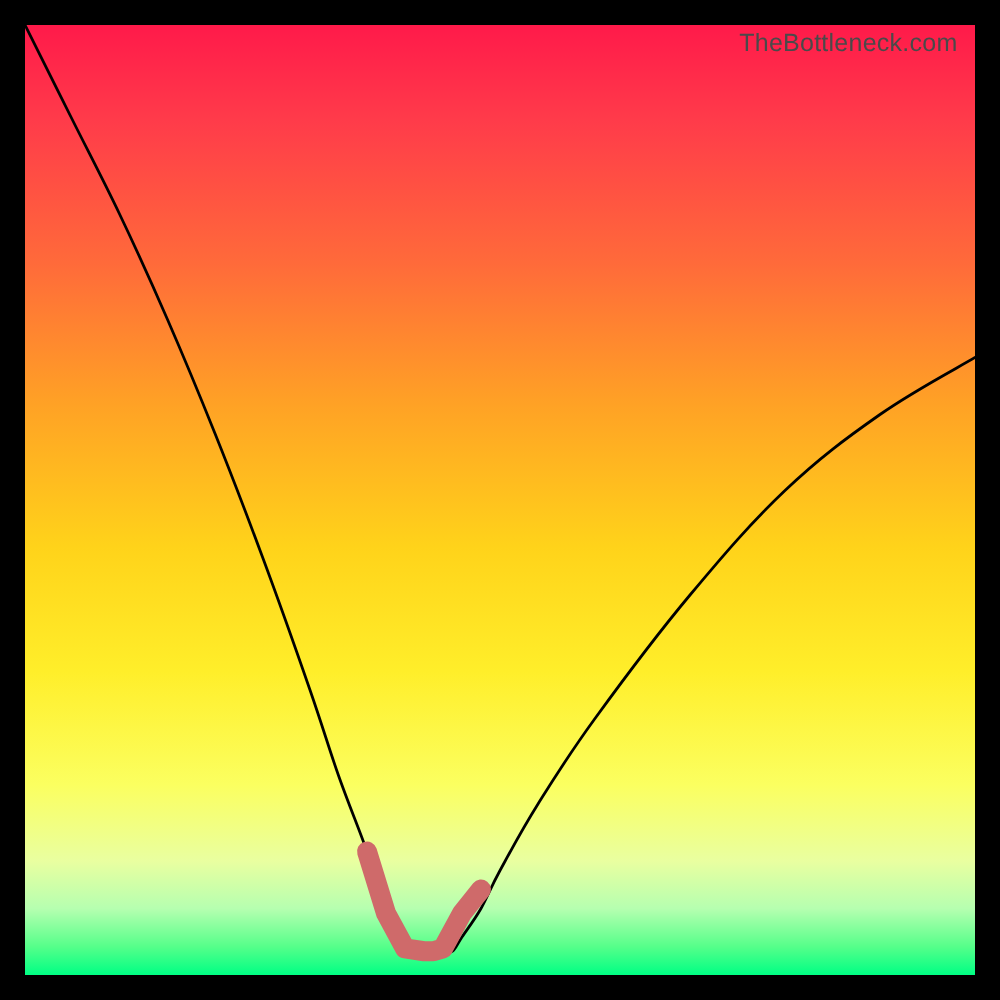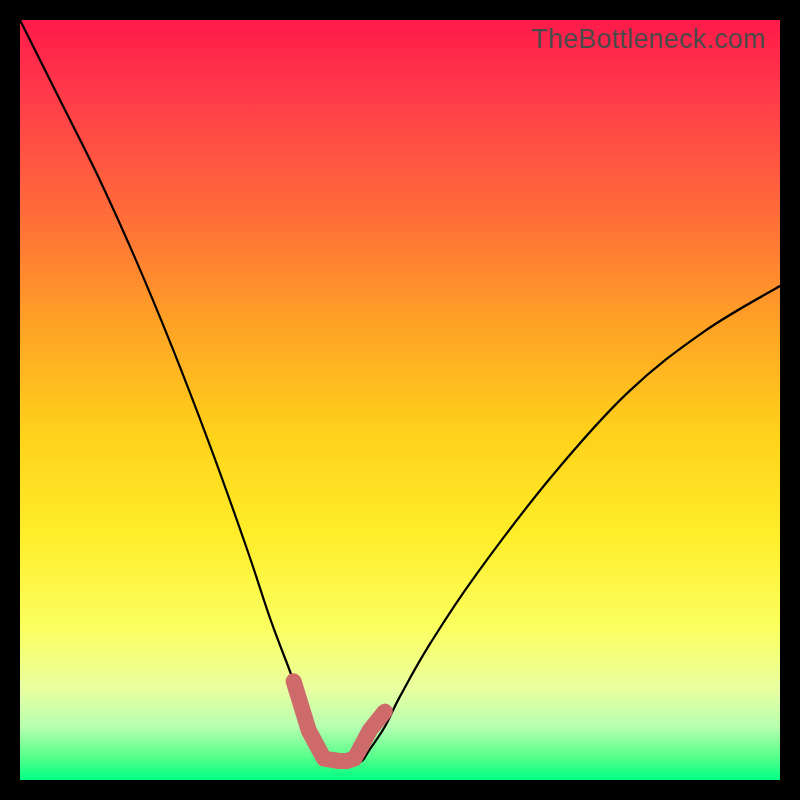--- a/index.html
+++ b/index.html
@@ -33,21 +33,21 @@
       #00ff84 100%
     );
     overflow: hidden;
   }
 
   .watermark {
     position: absolute;
     top: 4px;
     right: 14px;
     color: #4a4a4a;
-    font-size: 27px;
+    font-size: 20px;
     font-weight: 400;
     letter-spacing: 0.2px;
     font-family: Arial, Helvetica, sans-serif;
   }
 
   svg.curves {
     position: absolute;
     inset: 0;
     width: 760px;
     height: 760px;

